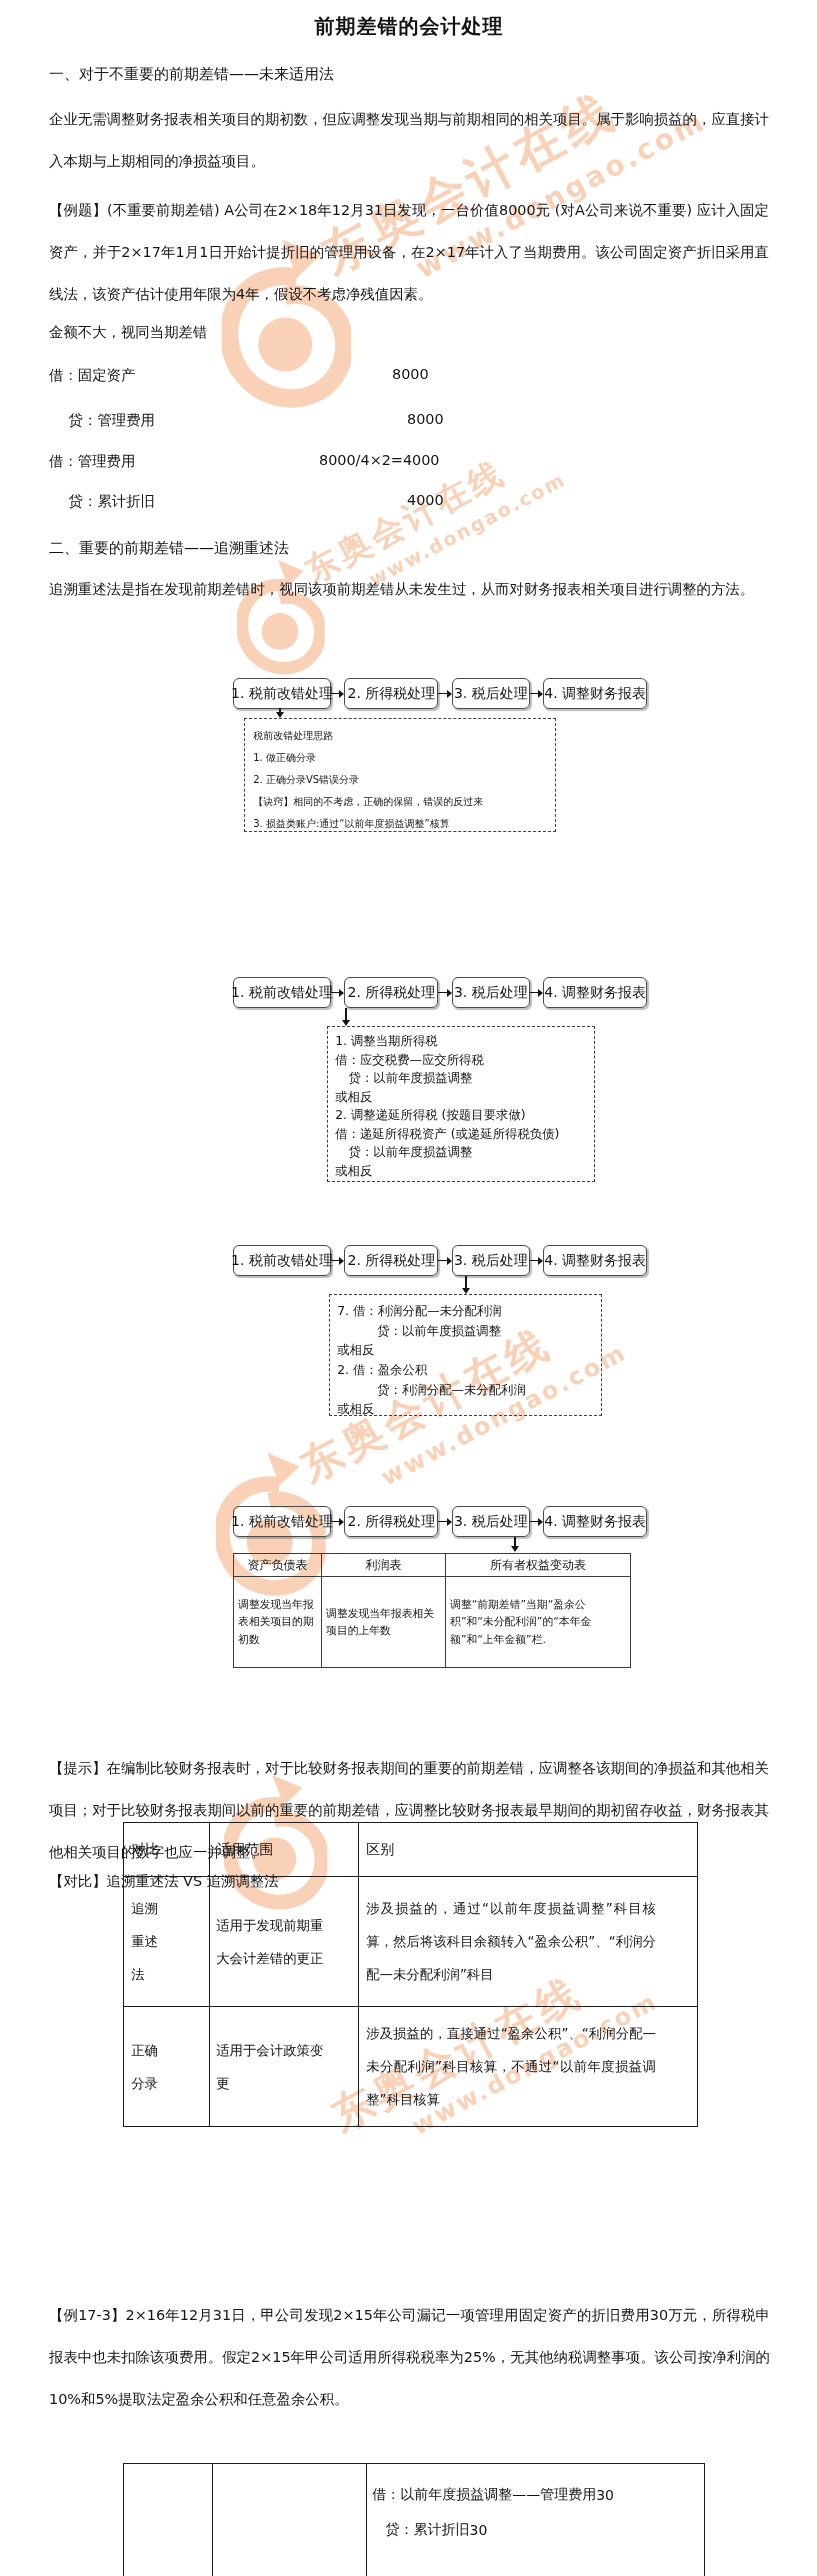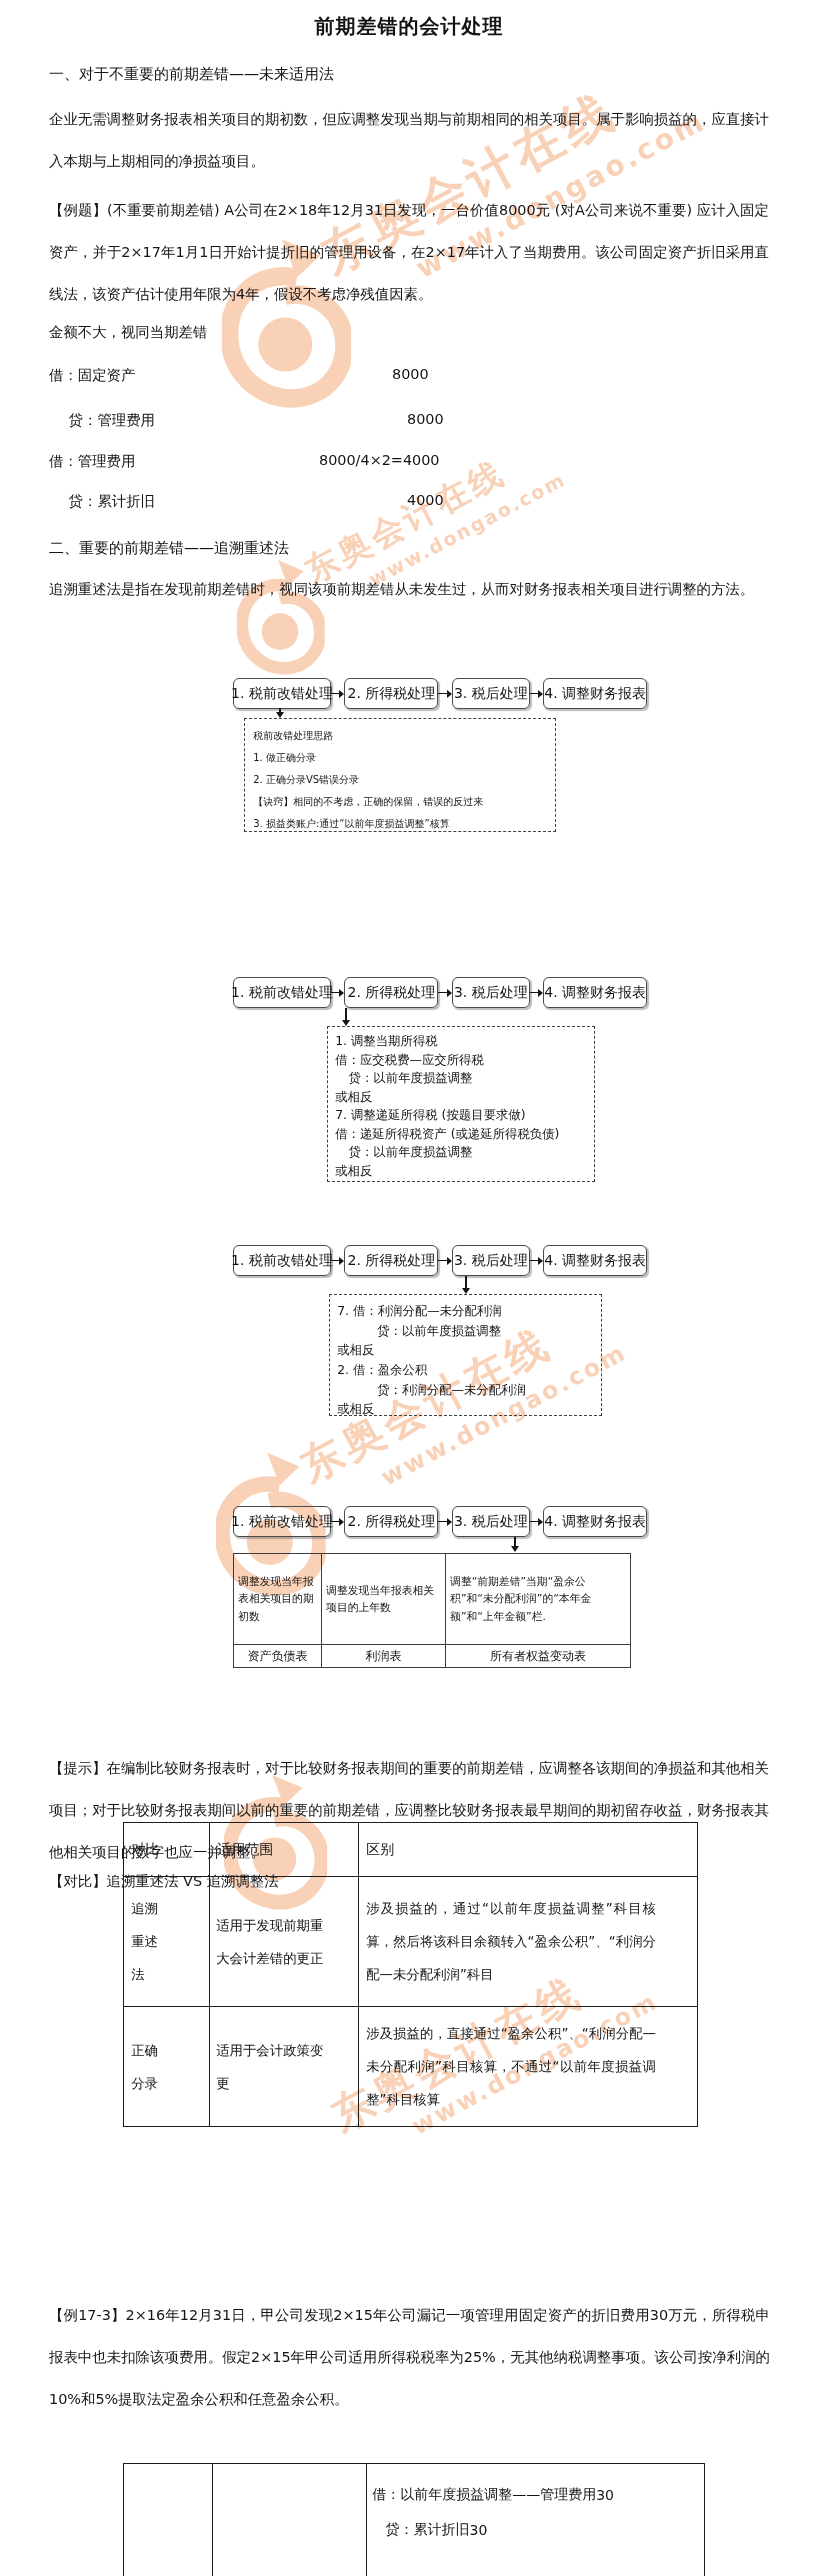--- a/index.html
+++ b/index.html
@@ -209,21 +209,21 @@
     </div>
     <div class="abs varrow" style="left:342px;top:1008px;height:17.5px">
         <div class="stem"></div>
         <div class="head"></div>
       </div>
     <div class="abs dbox dbox2">
       <div class="ln">1. 调整当期所得税</div>
       <div class="ln">借：应交税费—应交所得税</div>
       <div class="ln ind1">贷：以前年度损益调整</div>
       <div class="ln">或相反</div>
-      <div class="ln">7. 调整递延所得税 (按题目要求做)</div>
+      <div class="ln">2. 调整递延所得税 (按题目要求做)</div>
       <div class="ln">借：递延所得税资产 (或递延所得税负债)</div>
       <div class="ln ind1">贷：以前年度损益调整</div>
       <div class="ln">或相反</div>
     </div>
 
     <div class="abs flow" style="top:1245px">
       <div class="fbox w1">1. 税前改错处理</div>
       <div class="harrow">
           <span class="stem"></span>
           <span class="head"></span>
@@ -277,28 +277,28 @@
       </div>
 
     <table class="abs tA">
       <colgroup>
           <col style="width:88px">
           <col style="width:124px">
           <col style="width:185px">
         </colgroup>
       <tbody>
           <tr>
+        <th>资产负债表</th>
+        <th>利润表</th>
+        <th>所有者权益变动表</th>
+      </tr>
+      <tr>
         <td>调整发现当年报表相关项目的期初数</td>
         <td>调整发现当年报表相关项目的上年数</td>
         <td>调整“前期差错”当期“盈余公积”和“未分配利润”的“本年金额”和“上年金额”栏.</td>
-      </tr>
-      <tr>
-        <th>资产负债表</th>
-        <th>利润表</th>
-        <th>所有者权益变动表</th>
       </tr>
     </tbody>
       </table>
 
     <div class="abs para" style="top:1747px">【提示】在编制比较财务报表时，对于比较财务报表期间的重要的前期差错，应调整各该期间的净损益和其他相关项目；对于比较财务报表期间以前的重要的前期差错，应调整比较财务报表最早期间的期初留存收益，财务报表其他相关项目的数字也应一并调整。</div>
     <div class="abs oneline" style="top:1872px">【对比】追溯重述法 VS 追溯调整法</div>
 
     <table class="abs tB">
       <colgroup>
           <col style="width:86px">

